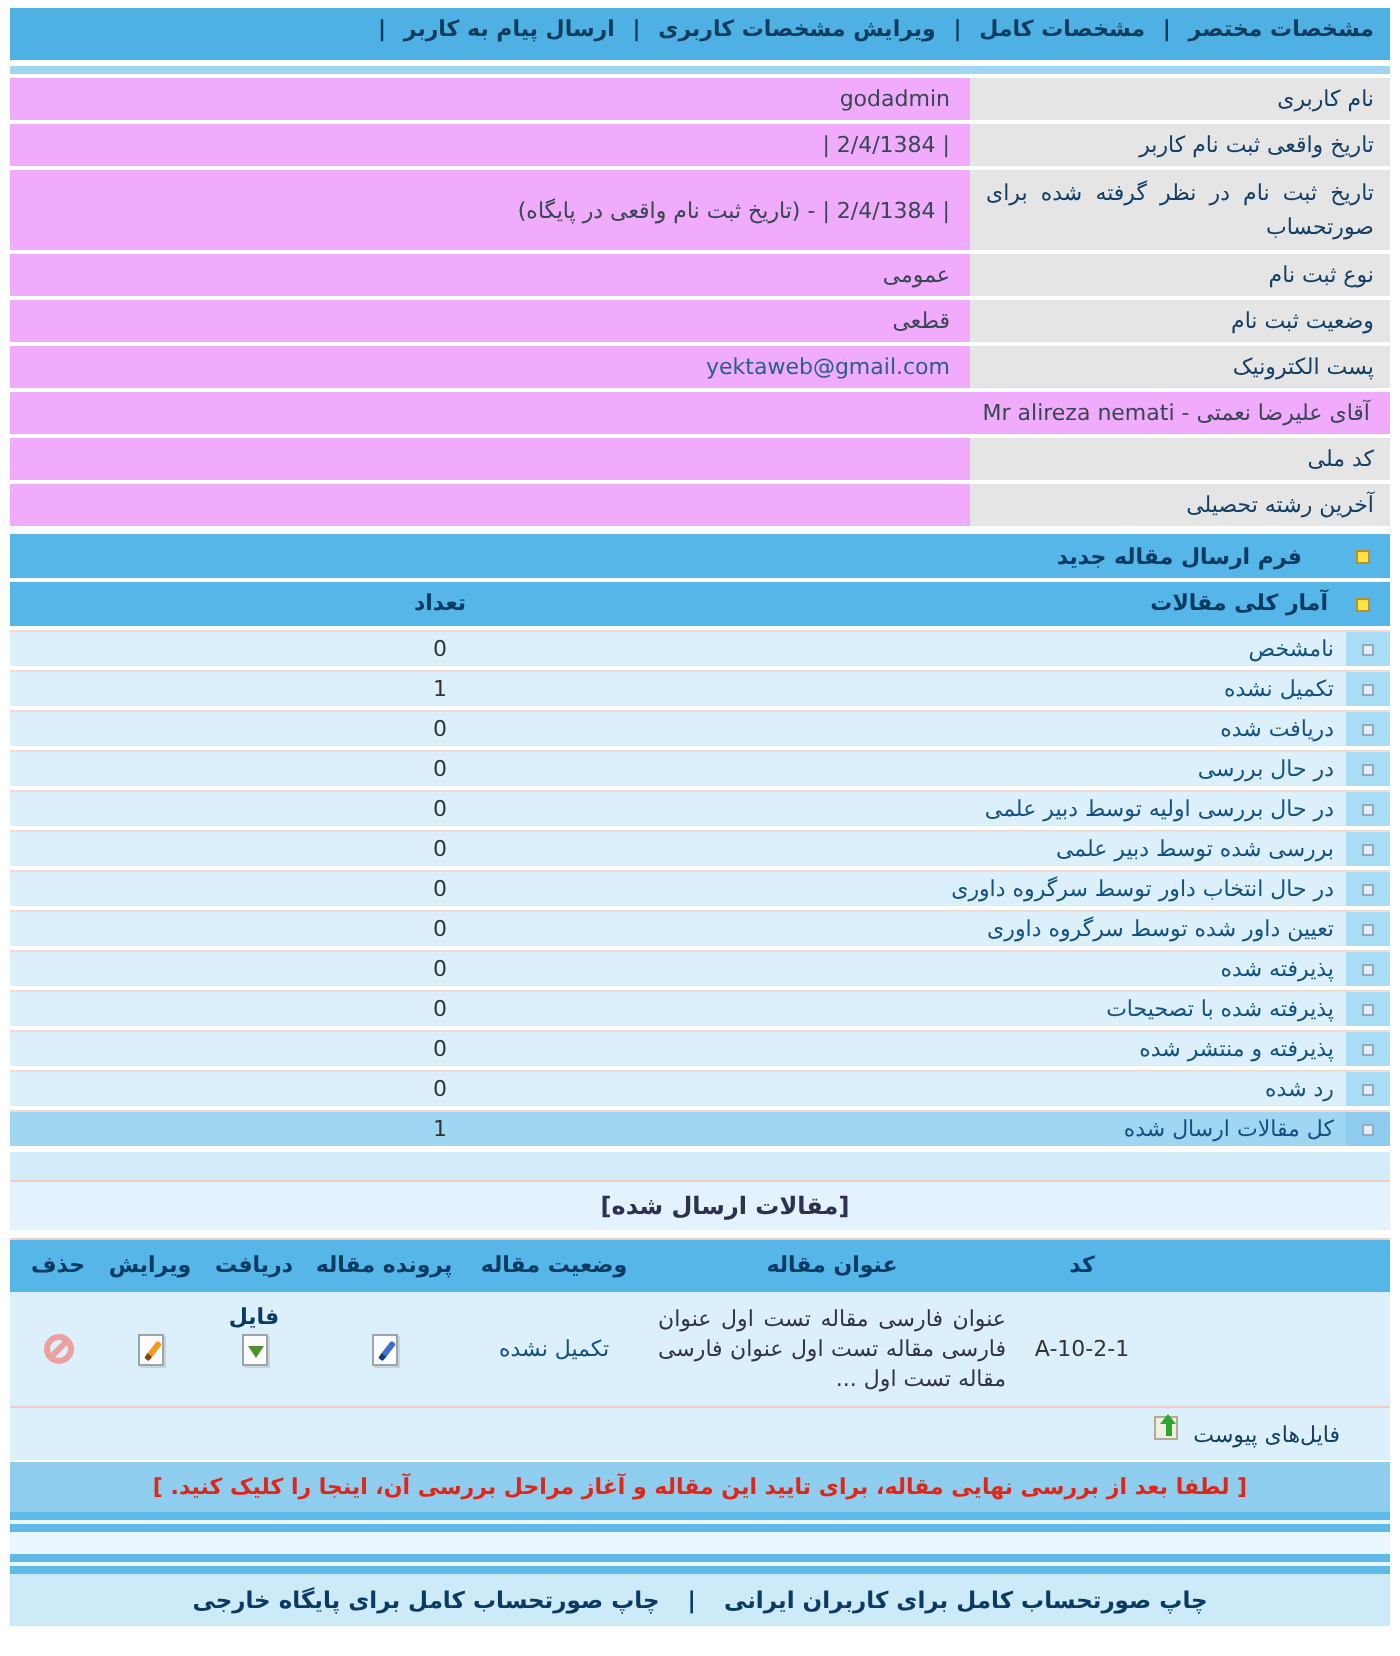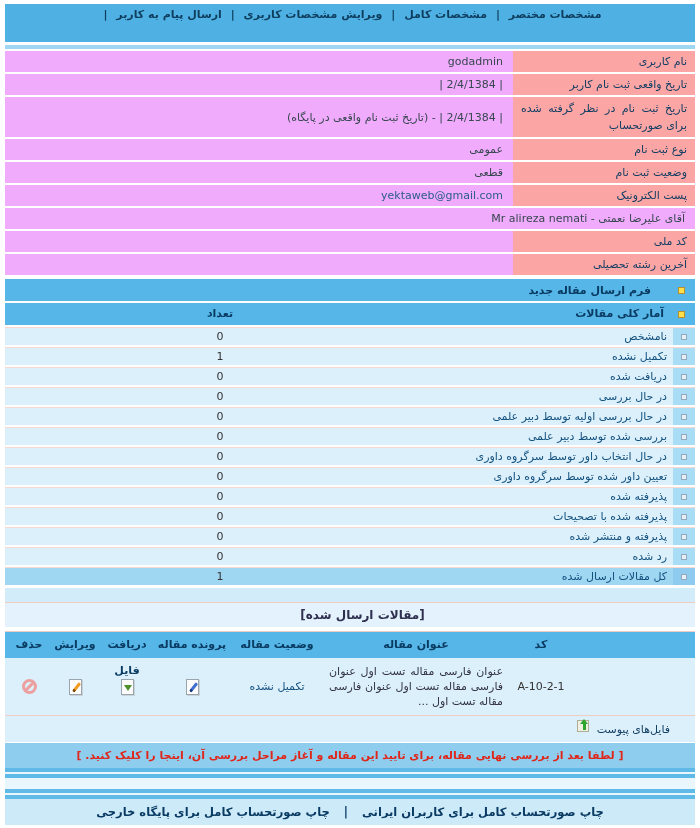--- a/index.html
+++ b/index.html
@@ -6,32 +6,32 @@
   html,body { background:#ffffff; }
   body {
     width:700px; height:828px; margin:0; overflow:hidden;
     font-family:"DejaVu Sans", sans-serif;
     font-size:11px; color:#37474F; direction:rtl;
   }
   .page { padding:4px 5px 0 5px; }
 
   
   .navbar {
-    background:#4FB1E3; height:38px; line-height:22px;
+    background:#4FB1E3; height:26px; line-height:22px;
     padding:0 8px; color:#0E3D5E; font-weight:bold; font-size:11px;
-    margin-bottom:3px; text-align:center; white-space:nowrap;
+    margin-bottom:3px; text-align:right; white-space:nowrap;
   }
   .navbar a { color:#0E3D5E; text-decoration:none; cursor:pointer; }
   .navbar .sep { padding:0 5px; color:#0E3D5E; }
   .topstrip { height:4px; background:#9FD6F2; margin-bottom:2px; }
 
   
   .prow { display:flex; flex-direction:row; margin-bottom:2px; }
   .plabel {
-    width:182px; background:#fca5a5; color:#123F63;
+    width:210px; background:#e5e5e5; color:#123F63;
     padding:3px 8px; line-height:15px; text-align:justify;
   }
   .pvalue {
     flex:1; background:#f0abfc; color:#37474F;
     padding:3px 10px; line-height:15px; text-align:left;
     display:flex; align-items:center; justify-content:flex-start;
   }
   .pvalue > span { direction:rtl; unicode-bidi:plaintext; }
   .email { color:#2A5D8A;text-align:center; }
 

